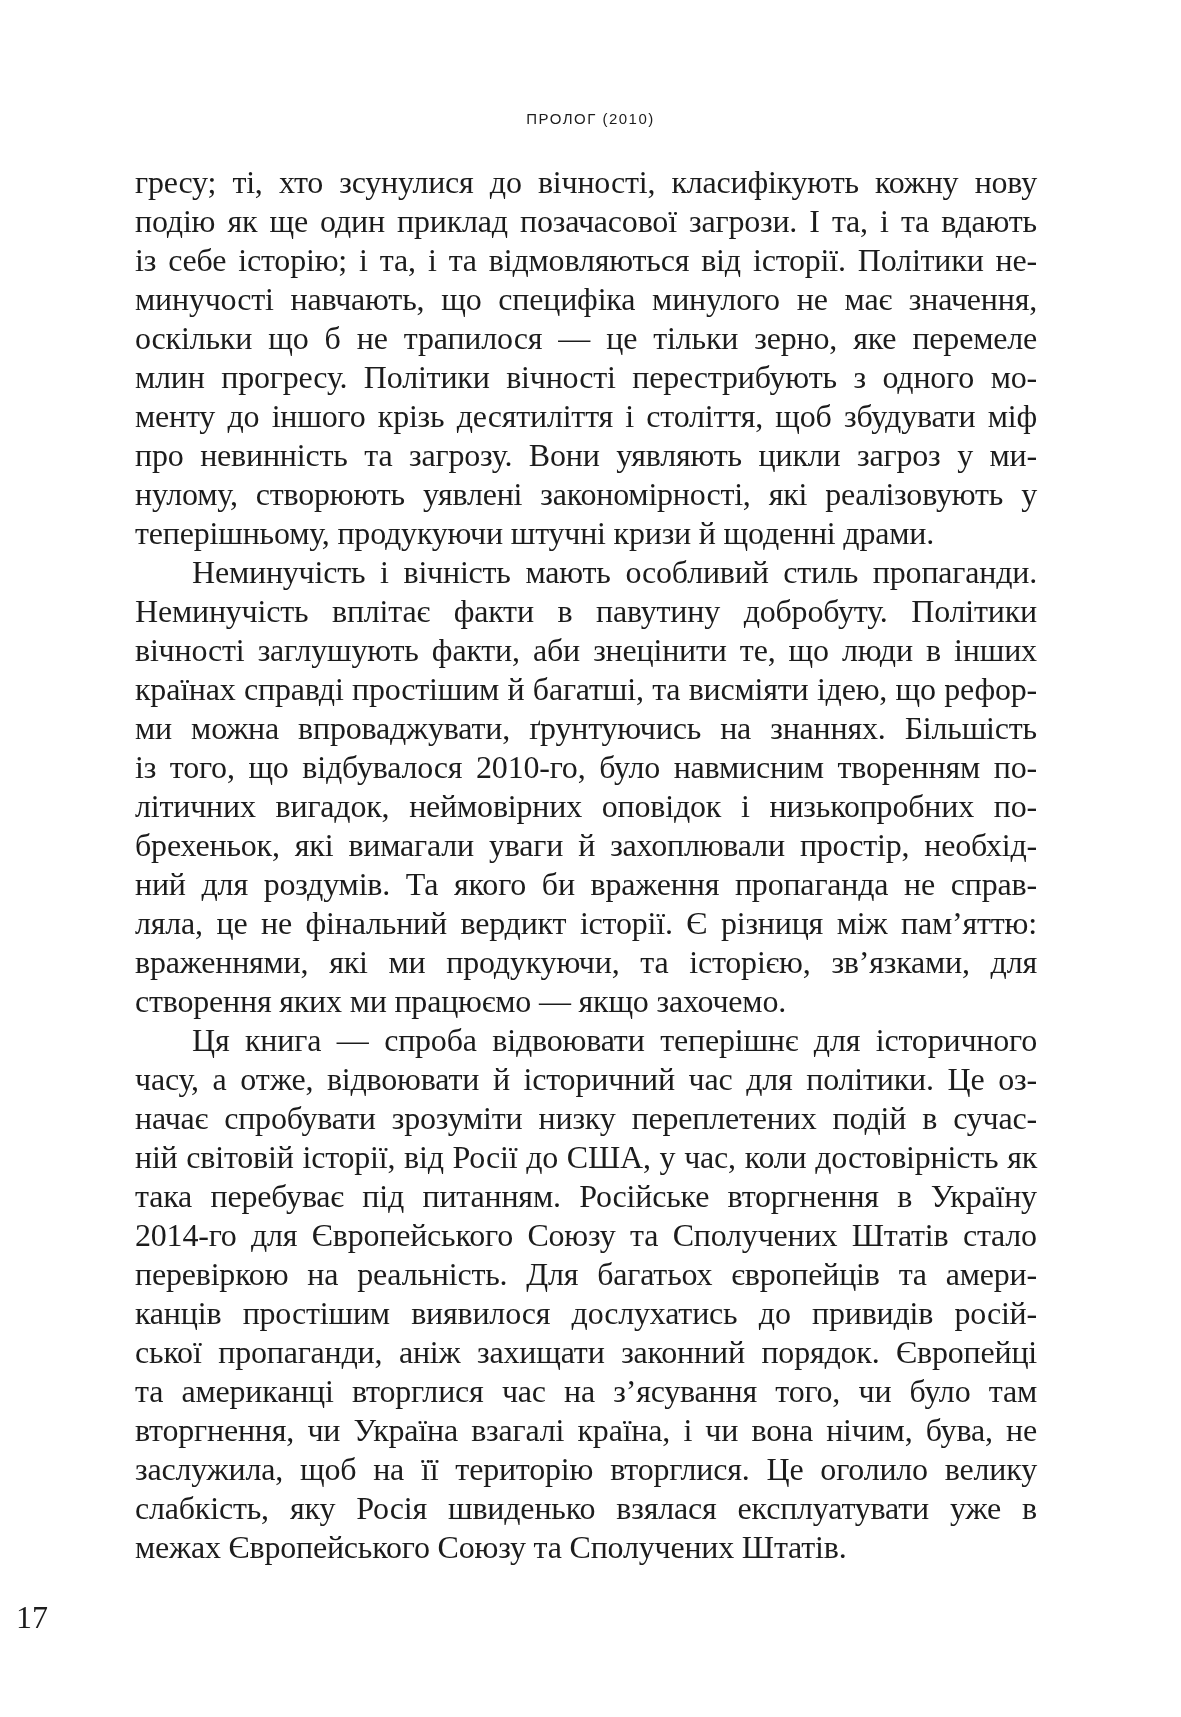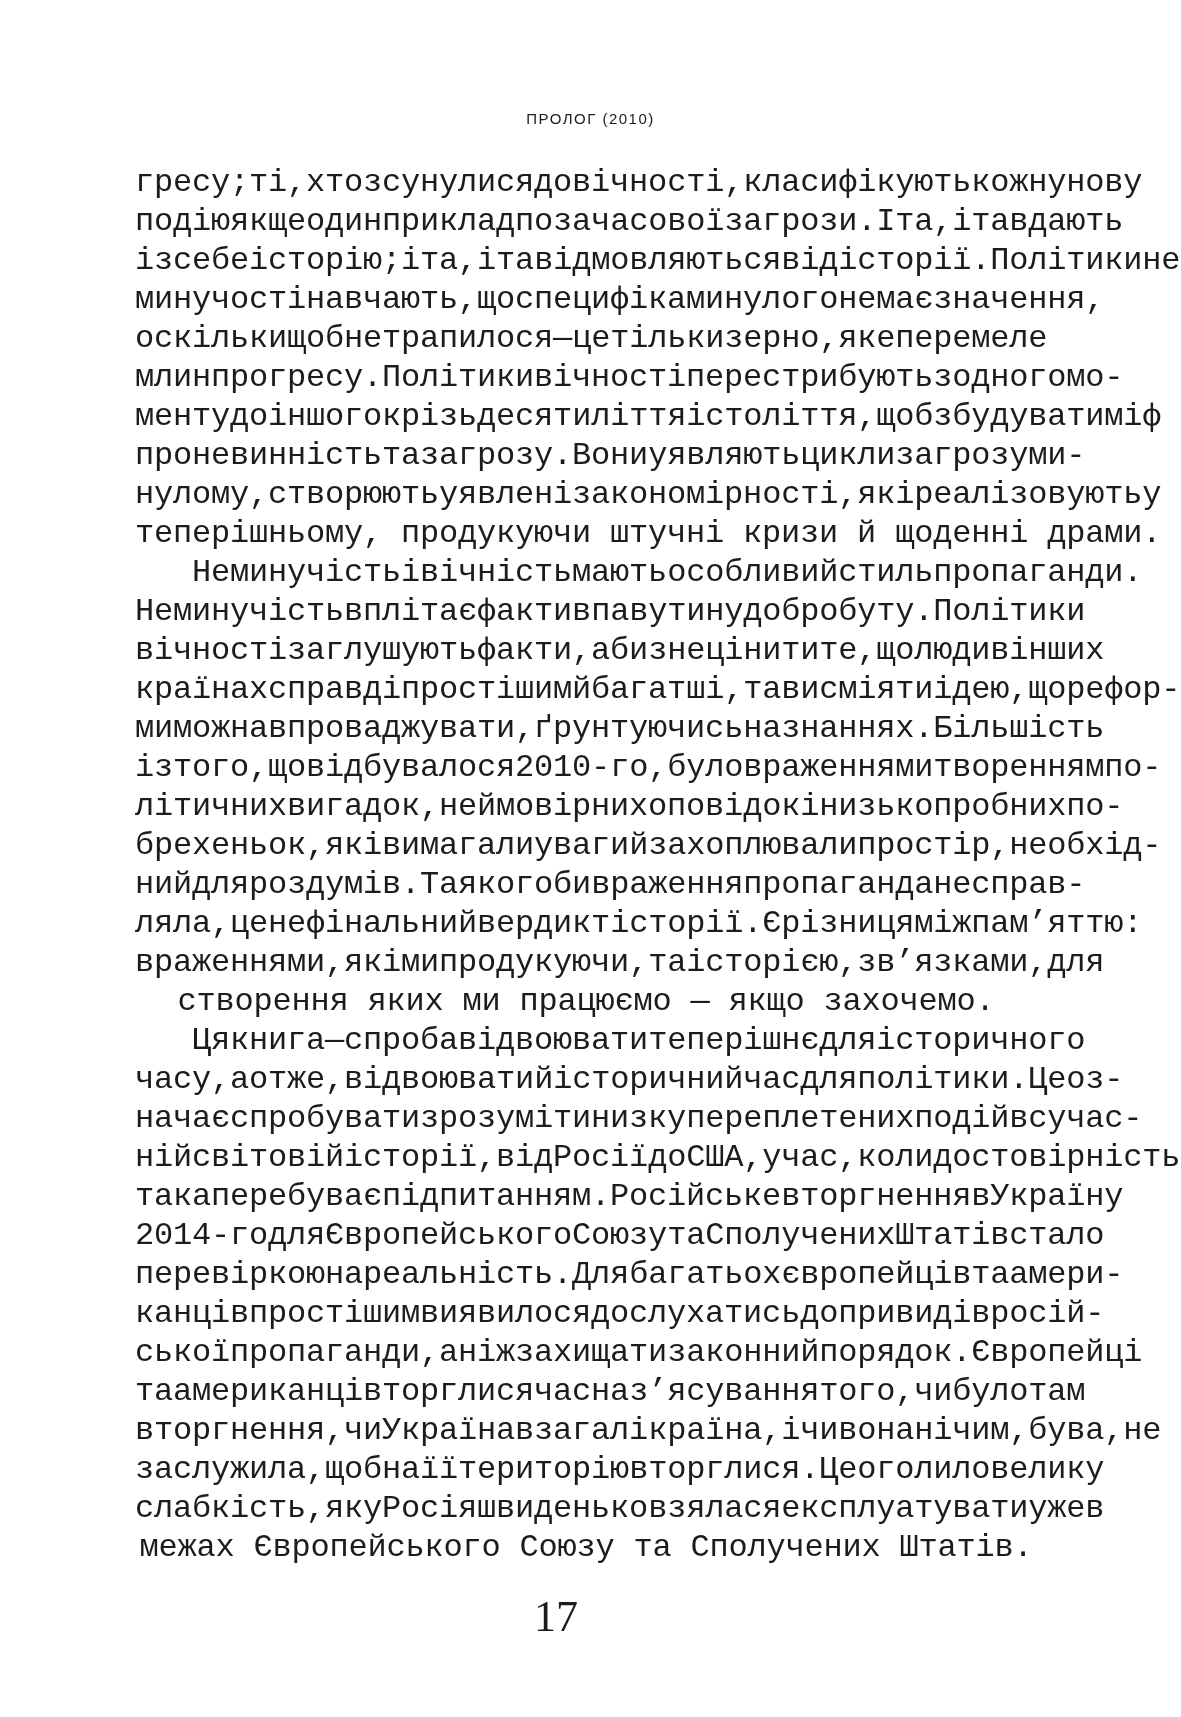--- a/index.html
+++ b/index.html
@@ -25,47 +25,46 @@
     line-height: 22px;
     letter-spacing: 1.5px;
     font-variant-caps: all-small-caps;
     color: var(--text, #1c1c1c);
   }
   .body-text {
     position: absolute;
     left: 135px;
     top: 163px;
     width: 902px;
-    font-family: Liberation Mono, monospace;
+    font-family: Liberation Serif, serif;
     font-size: 32px;
     letter-spacing: -0.2px;
     color: var(--text, #1c1c1c);
     font-variant-numeric: oldstyle-nums;
   }
   .line {
     display: flex;
     justify-content: space-between;
     height: 39px;
     line-height: 39px;
   }
   .line span { display: inline-block; white-space: nowrap; }
   .line.endpara {
     display: block;
-    text-align: center;
+    text-align: left;
     white-space: nowrap;
   }
   .line.indent { padding-left: 57px; }
   .page-number {
     position: absolute;
     top: 1601px;
-    left: 0;
+    left: 16px;
     width: 1112px;
-    text-align: center;
     font-family: "Liberation Serif", serif;
-    font-size: 44px;
+    font-size: 32px;
     line-height: 32px;
     color: var(--text, #1c1c1c);
     font-variant-numeric: oldstyle-nums;
   }
 </style>
 </head>
 <body>
 
 <div class="page">
   <div class="running-header">ПРОЛОГ (2010)</div>
@@ -228,21 +227,21 @@
         <span>знаннях.</span>
         <span>Більшість</span>
       </div>
       <div class="line">
         <span>із</span>
         <span>того,</span>
         <span>що</span>
         <span>відбувалося</span>
         <span>2010-го,</span>
         <span>було</span>
-        <span>враженнями</span>
+        <span>навмисним</span>
         <span>творенням</span>
         <span>по-</span>
       </div>
       <div class="line">
         <span>літичних</span>
         <span>вигадок,</span>
         <span>неймовірних</span>
         <span>оповідок</span>
         <span>і</span>
         <span>низькопробних</span>

